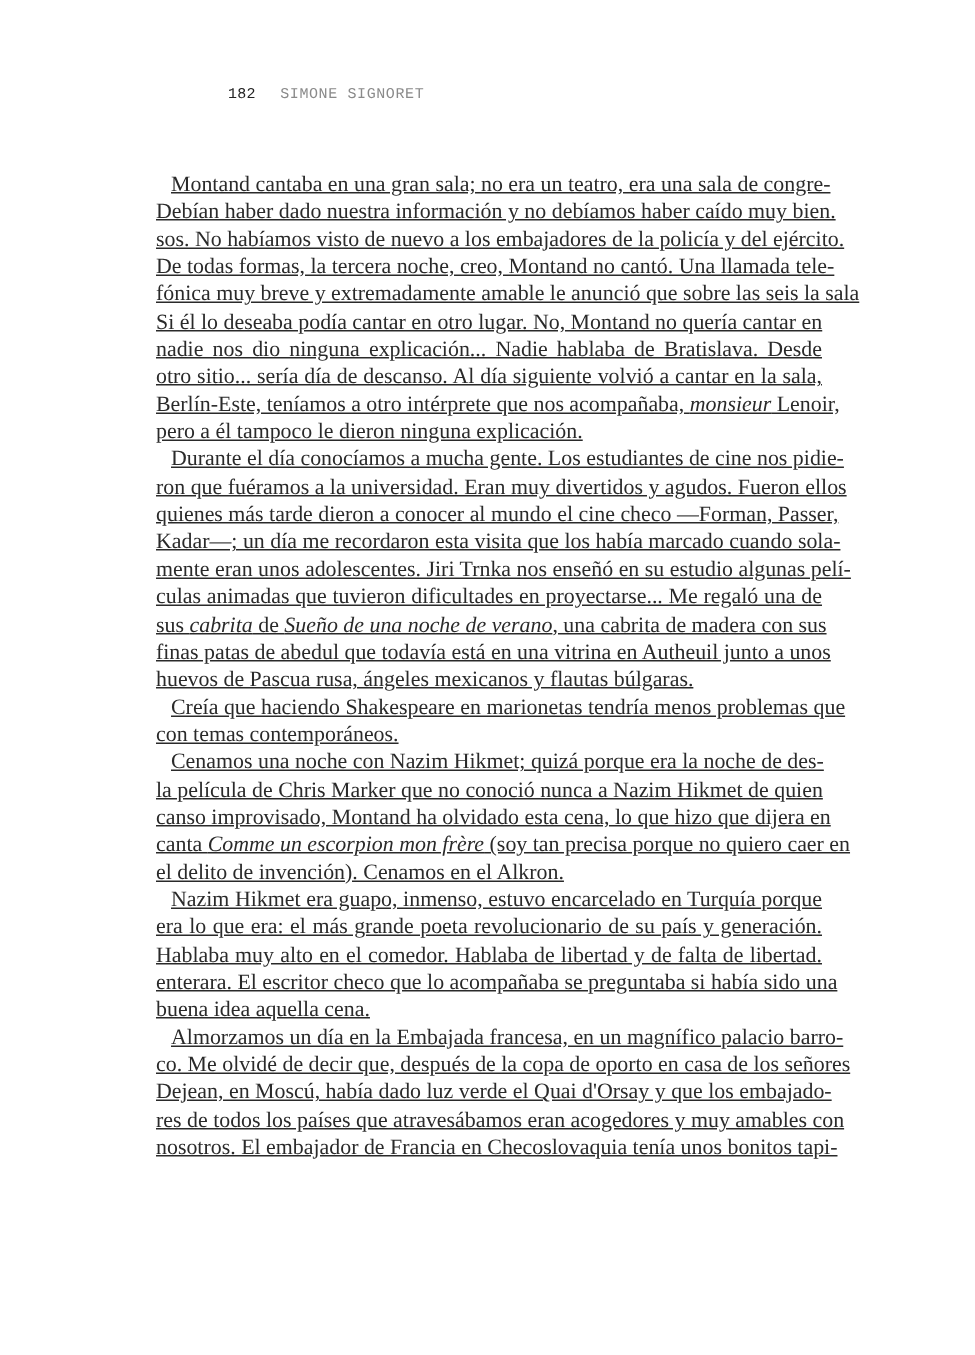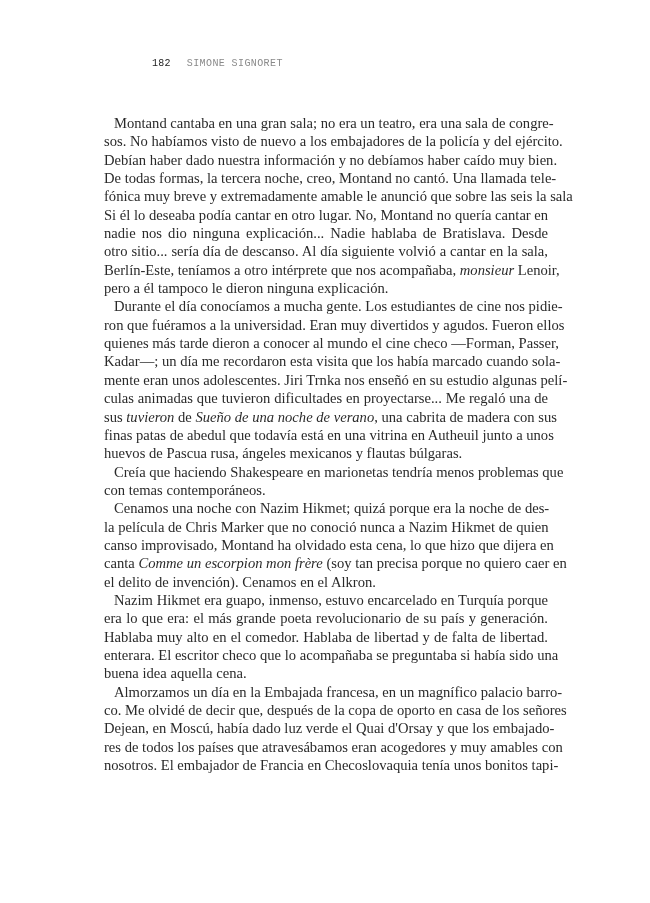--- a/index.html
+++ b/index.html
@@ -1,52 +1,52 @@
 <!DOCTYPE html>
 <html><head>
 <meta charset="utf-8">
 <style>
   html, body { margin: 0; padding: 0; background: #ffffff; }
   body { width: 650px; height: 903px; position: relative; overflow: hidden; }
   .page { position: absolute; left: 0; top: 0; width: 650px; height: 903px; background: #fff; }
   .running-head { position: absolute; left: 104px; top: 58px; font-family: Liberation Mono, monospace; font-size: 10px; letter-spacing: 0.2px; margin-left: 48px; }
   .folio { color: #222; margin-right: 10px; }
   .head-title { color: #8a8a8a; letter-spacing: 0.4px; }
-  .body-text { position: absolute; left: 104px; top: 114px; width: 444px; font-family: "Liberation Serif", "DejaVu Serif", serif; font-size: 14.6px; color: #2a2a2a; }
+  .body-text { position: absolute; left: 104px; top: 114px; width: 444px; font-family: "Liberation Serif", "DejaVu Serif", serif; font-size: 14.6px; color: #2a2a2a; text-decoration: underline; }
   .line { height: 18.35px; line-height: 18.35px; white-space: nowrap; text-align: justify; text-align-last: justify; overflow: visible; }
   .line.last { text-align-last: left; }
   .line.indent { padding-left: 10px; }
   .it { font-style: italic; }
 </style>
 </head>
 <body>
 
 <div class="page">
   <div class="running-head">
     <span class="folio">182</span>
     <span class="head-title">SIMONE SIGNORET</span>
   </div>
   <div class="body-text" id="body-text">
       <div class="line indent">Montand cantaba en una gran sala; no era un teatro, era una sala de congre-</div>
+      <div class="line">Debían haber dado nuestra información y no debíamos haber caído muy bien.</div>
       <div class="line">sos. No habíamos visto de nuevo a los embajadores de la policía y del ejército.</div>
-      <div class="line">Debían haber dado nuestra información y no debíamos haber caído muy bien.</div>
       <div class="line">De todas formas, la tercera noche, creo, Montand no cantó. Una llamada tele-</div>
       <div class="line">fónica muy breve y extremadamente amable le anunció que sobre las seis la sala</div>
       <div class="line">Si él lo deseaba podía cantar en otro lugar. No, Montand no quería cantar en</div>
       <div class="line">nadie nos dio ninguna explicación... Nadie hablaba de Bratislava. Desde</div>
       <div class="line">otro sitio... sería día de descanso. Al día siguiente volvió a cantar en la sala,</div>
       <div class="line">Berlín-Este, teníamos a otro intérprete que nos acompañaba, <span class="it">monsieur</span> Lenoir,</div>
       <div class="line last">pero a él tampoco le dieron ninguna explicación.</div>
       <div class="line indent">Durante el día conocíamos a mucha gente. Los estudiantes de cine nos pidie-</div>
       <div class="line">ron que fuéramos a la universidad. Eran muy divertidos y agudos. Fueron ellos</div>
       <div class="line">quienes más tarde dieron a conocer al mundo el cine checo —Forman, Passer,</div>
       <div class="line">Kadar—; un día me recordaron esta visita que los había marcado cuando sola-</div>
       <div class="line">mente eran unos adolescentes. Jiri Trnka nos enseñó en su estudio algunas pelí-</div>
       <div class="line">culas animadas que tuvieron dificultades en proyectarse... Me regaló una de</div>
-      <div class="line">sus <span class="it">tuvieron</span> de <span class="it">Sueño de una noche de verano</span>, una cabrita de madera con sus</div>
+      <div class="line">sus <span class="it">cabrita</span> de <span class="it">Sueño de una noche de verano</span>, una cabrita de madera con sus</div>
       <div class="line">finas patas de abedul que todavía está en una vitrina en Autheuil junto a unos</div>
       <div class="line last">huevos de Pascua rusa, ángeles mexicanos y flautas búlgaras.</div>
       <div class="line indent">Creía que haciendo Shakespeare en marionetas tendría menos problemas que</div>
       <div class="line last">con temas contemporáneos.</div>
       <div class="line indent">Cenamos una noche con Nazim Hikmet; quizá porque era la noche de des-</div>
       <div class="line">la película de Chris Marker que no conoció nunca a Nazim Hikmet de quien</div>
       <div class="line">canso improvisado, Montand ha olvidado esta cena, lo que hizo que dijera en</div>
       <div class="line">canta <span class="it">Comme un escorpion mon frère</span> (soy tan precisa porque no quiero caer en</div>
       <div class="line last">el delito de invención). Cenamos en el Alkron.</div>
       <div class="line indent">Nazim Hikmet era guapo, inmenso, estuvo encarcelado en Turquía porque</div>

